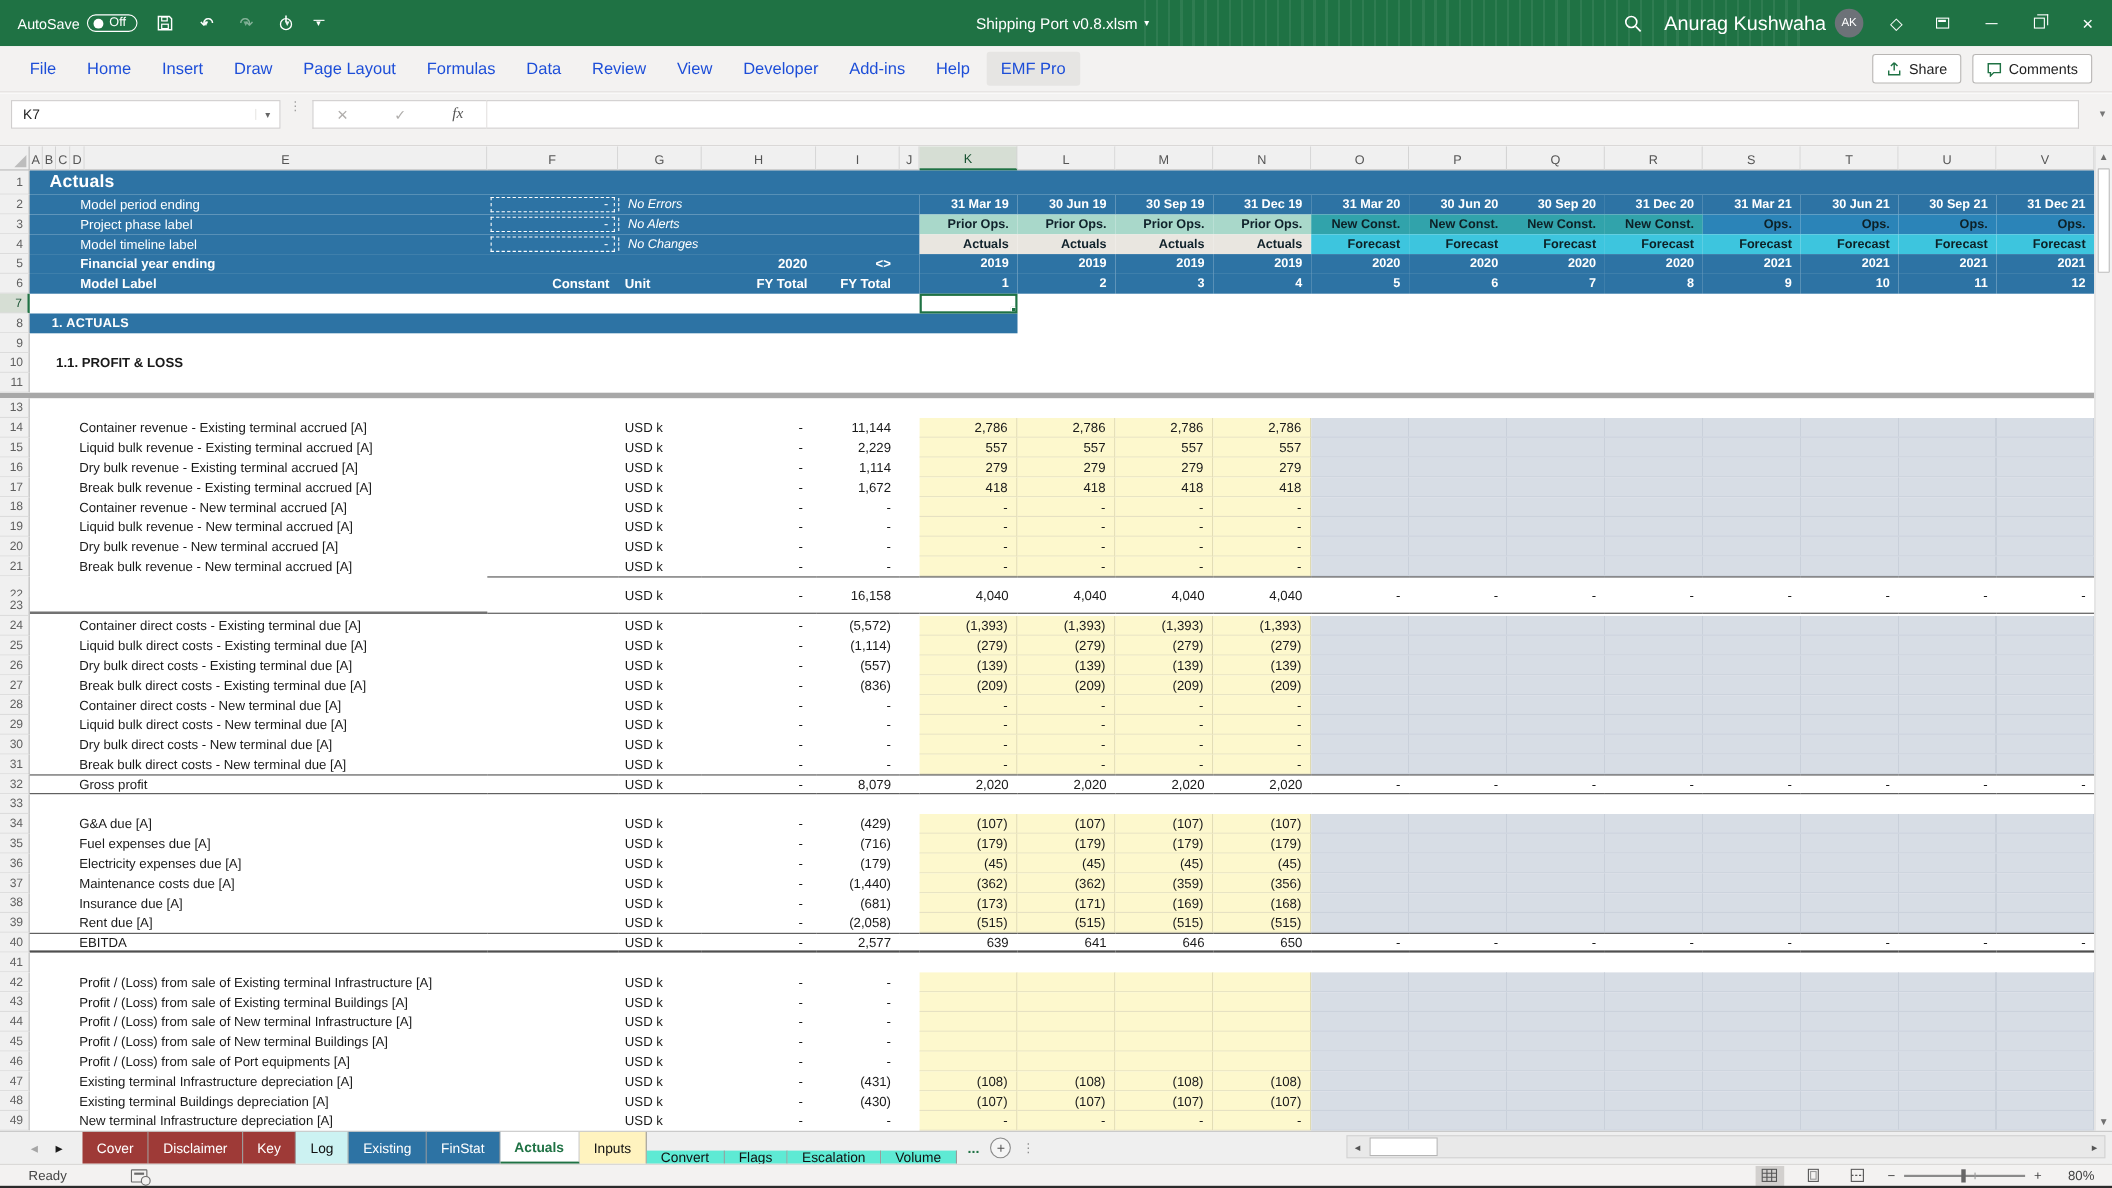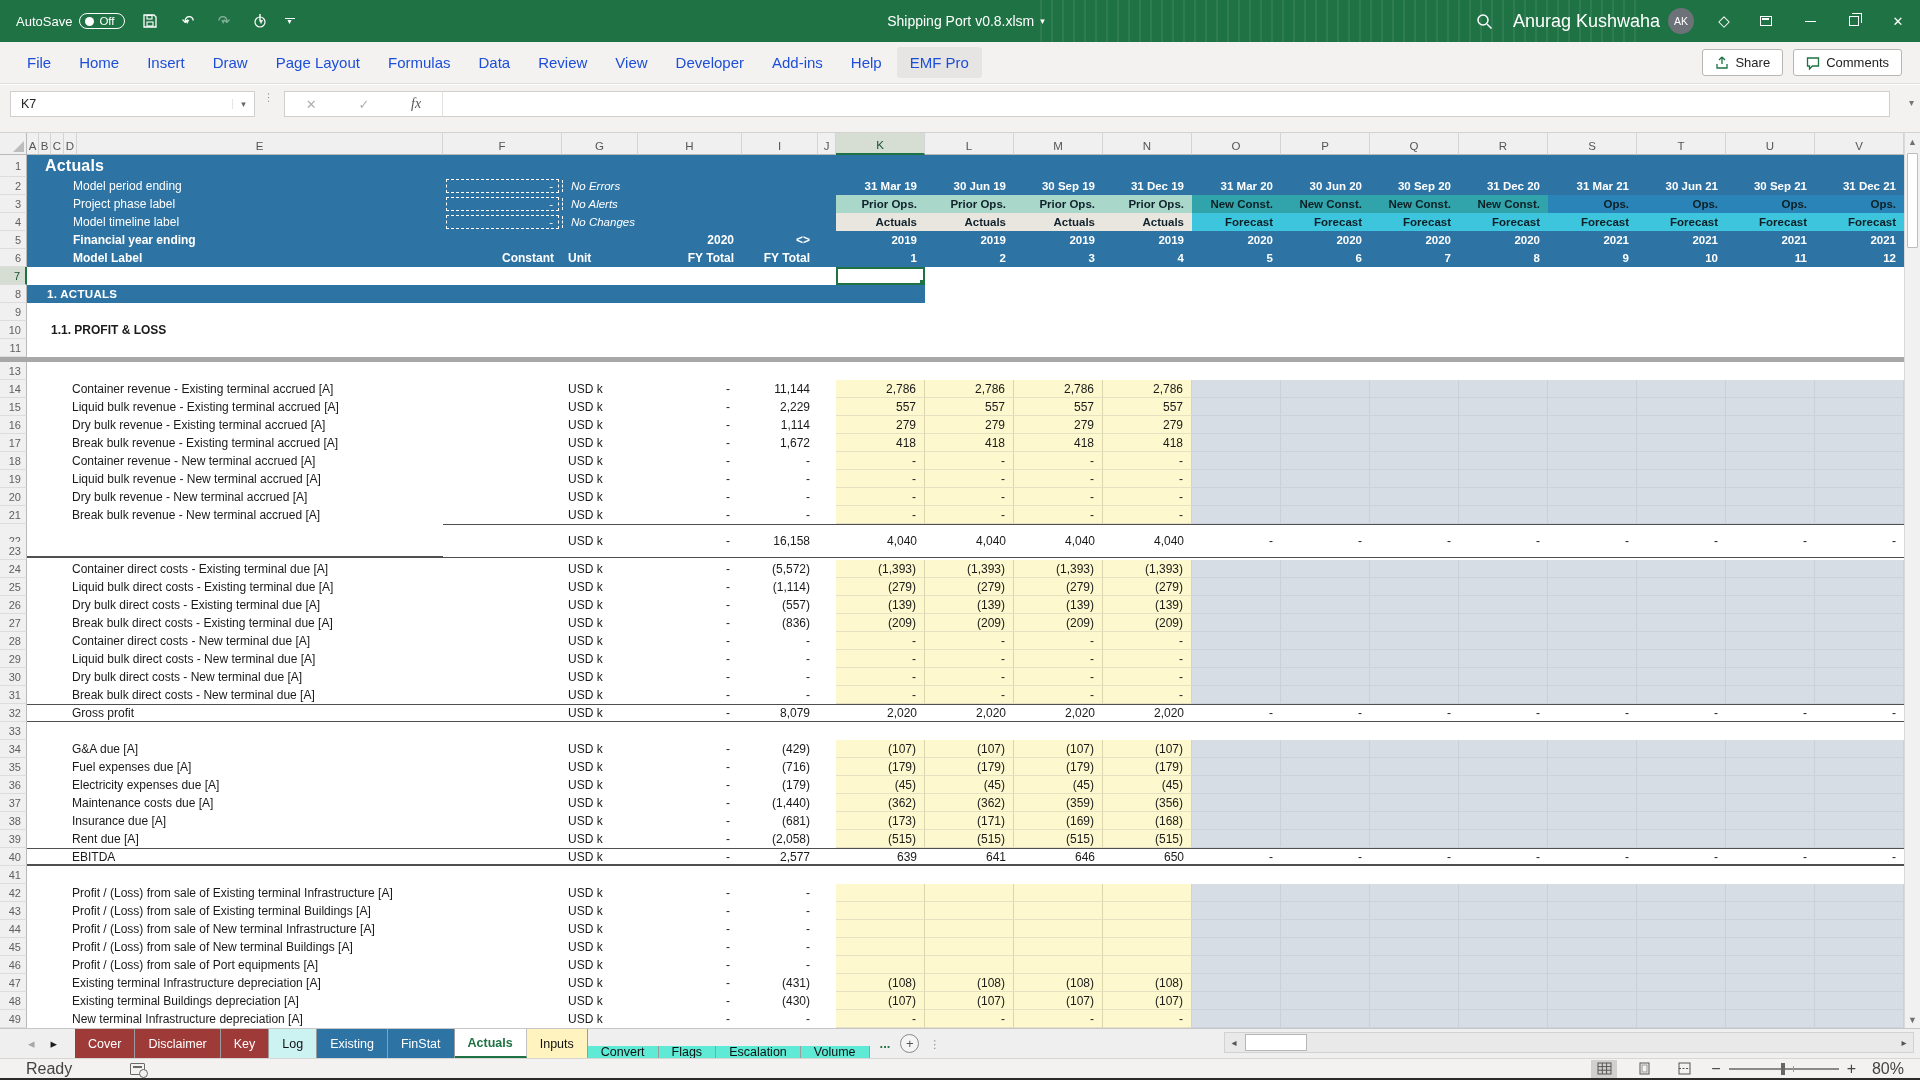--- a/index.html
+++ b/index.html
@@ -119,21 +119,21 @@
   .tab-extra { display:flex; align-items:center; gap:10px; padding-left:10px; }
   .ellip { color:#1F7244; font-weight:bold; font-size:13px; }
   .addsheet { width:19px; height:19px; border:1px solid #8a8a8a; border-radius:50%; display:flex; align-items:center; justify-content:center; font-size:13px; color:#555; background:#F5F5F5; }
   .kebab { color:#8a8a8a; font-size:11px; letter-spacing:0; line-height:6px; width:6px; }
   #hscroll { position:absolute; right:6px; top:1032px; width:690px; height:21px; background:#E9E9E9; border:1px solid #D2D2D2; display:flex; align-items:center; }
   #hscroll .harr { width:18px; text-align:center; color:#555; font-size:10px; }
   #hscroll .hthumb { width:62px; height:17px; background:#fff; border:1px solid #B5B5B5; margin-left:2px; }
   #hscroll .hsp { flex:1; }
 
   
-  #statusbar { position:absolute; left:0; top:1058px; width:1920px; height:20px; background:#F3F2F1; border-top:1px solid #D8D6D4; display:flex; align-items:center; font-size:16px; color:#444; }
+  #statusbar { position:absolute; left:0; top:1058px; width:1920px; height:20px; background:#F3F2F1; border-top:1px solid #D8D6D4; display:flex; align-items:center; font-size:12px; color:#444; }
   #statusbar .ready { padding-left:26px; }
   .macro-ic { width:15px; height:12px; border:1.5px solid #6a6a6a; margin-left:58px; position:relative; border-radius:1px; }
   .macro-ic:before { content:""; position:absolute; left:2px; top:2px; right:2px; height:2px; background:#6a6a6a; }
   .macro-ic:after { content:""; position:absolute; right:-4px; bottom:-4px; width:7px; height:7px; border:1.5px solid #6a6a6a; border-radius:50%; background:#F3F2F1; }
   .sb-right { position:absolute; right:16px; display:flex; align-items:center; gap:14px; }
   .viewic { width:26px; height:18px; display:flex; align-items:center; justify-content:center; }
   .viewic.on { background:#D2D0CE; }
   .zoomctl { display:flex; align-items:center; gap:8px; }
   .ztrack { width:110px; height:2px; background:#8a8a8a; position:relative; }
   .zthumb { position:absolute; left:52px; top:-5px; width:4px; height:12px; background:#666; }

